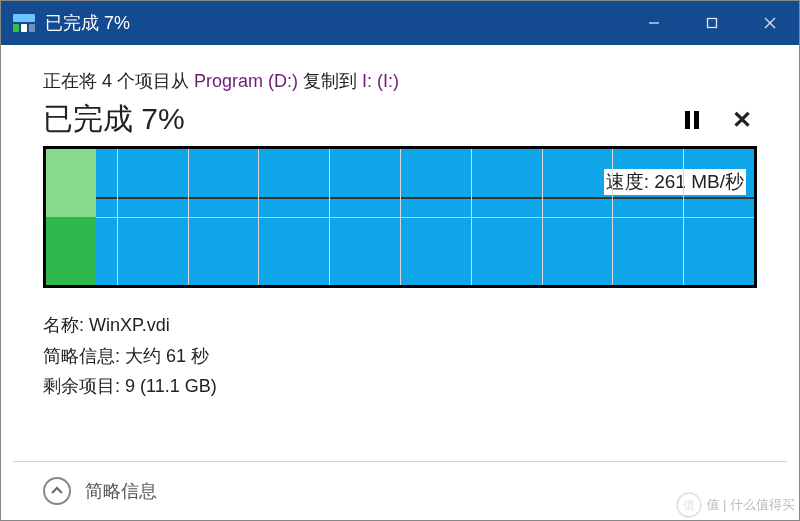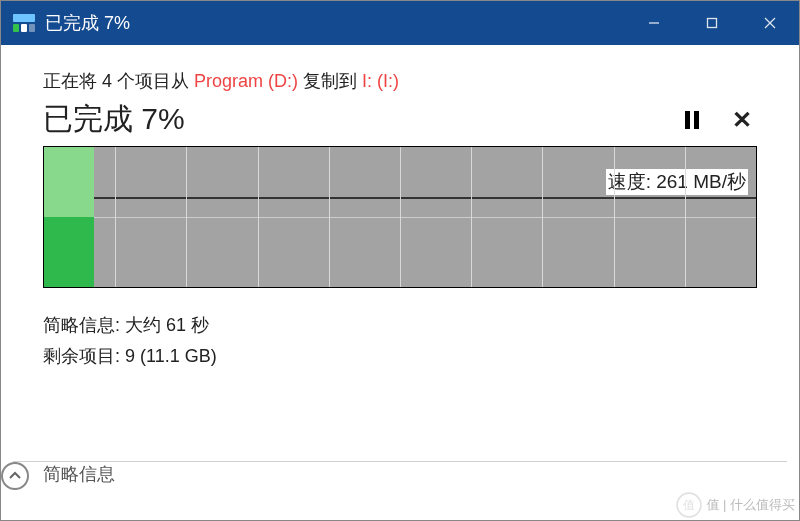--- a/index.html
+++ b/index.html
@@ -54,21 +54,21 @@
 
   
   .content {
     padding: 24px 42px 0 42px;
     color:#222;
   }
   .copy-line {
     font-size:18px;
     margin-bottom:6px;
   }
-  .copy-line .lnk { color:#ef4444; }
+  .copy-line .lnk { color:#701a75; }
   .progress-heading {
     display:flex;
     align-items:center;
     margin-bottom:6px;
   }
   .progress-heading .pct {
     font-size:30px;
     flex:1 1 auto;
   }
   .hdr-btn {
@@ -80,23 +80,23 @@
   .hdr-btn.pause span {
     display:inline-block; width:5px; height:18px; background:#000; margin:0 2px;
   }
   .hdr-btn.cancel {
     font-size:24px; font-weight:bold; line-height:1;
   }
 
   
   .graph {
     height:142px;
-    border:1px solid #000000;
+    border:3px solid #000000;
     position:relative;
-    background:#a3a3a3;
+    background:#0ea5e9;
     margin-bottom:22px;
   }
   .graph .vline {
     position:absolute; top:0; bottom:0; width:1px; background:#d8d8d8;
   }
   .graph .midline {
     position:absolute; left:0; right:0; top:50%; height:1px; background:#ccc;
   }
   .graph .bar-top {
     position:absolute; top:0; height:50%; background:#89d98c;
@@ -121,21 +121,22 @@
   
   .footer-sep {
     position:absolute;
     left:12px; right:12px; bottom:58px;
     height:1px; background:#d0d0d0;
   }
   .footer {
     position:absolute;
     left:0; right:0; bottom:0;
     height:58px;
-    display:flex; 
+    display:flex; align-items:center;
+    padding-left:42px;
     font-size:18px;
     color:#555;
   }
   .footer .chev {
     width:28px; height:28px;
     border:2px solid #888; border-radius:50%;
     display:flex; align-items:center; justify-content:center;
     margin-right:14px;
   }
   .footer .chev svg { width:14px; height:14px; }
@@ -211,20 +212,23 @@
       <div class="vline" style="left: 60%;"></div>
       <div class="vline" style="left: 70%;"></div>
       <div class="vline" style="left: 80%;"></div>
       <div class="vline" style="left: 90%;"></div>
       <div class="bar-top" style="left: 0px; width: 7%;"></div>
       <div class="bar-bot" style="left: 0px; width: 7%;"></div>
     </div>
 
   <div class="details">
     <div>
+      <span>名称: </span><span>WinXP.vdi</span>
+    </div>
+    <div>
       <span>简略信息: </span><span>大约 61 秒</span>
     </div>
     <div>
       <span>剩余项目: </span><span>9 (11.1 GB)</span>
     </div>
   </div>
 
 </div>
 
 <div class="footer-sep"></div>

